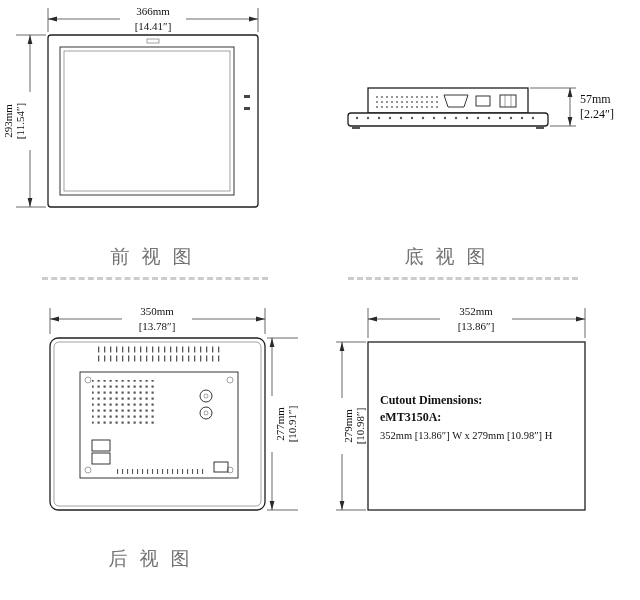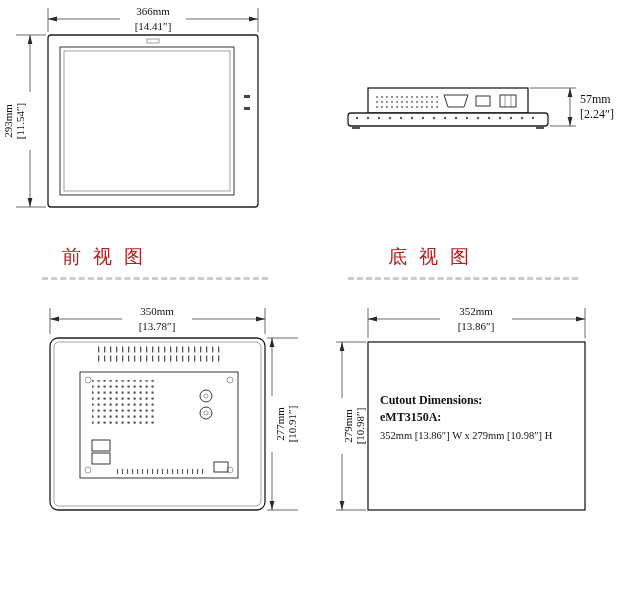--- a/index.html
+++ b/index.html
@@ -1,20 +1,20 @@
 <!DOCTYPE html>
 <html><head>
 <meta charset="utf-8">
 <style>
   html,body{margin:0;padding:0;background:#ffffff;}
   .canvas{position:relative;width:640px;height:576px;background:#fff;overflow:hidden;
           font-family:"Liberation Serif",serif;}
   .view-svg{position:absolute;}
-  .view-label{position:absolute;width:190px;text-align:left;font-size:19px;
-              letter-spacing:12px;color:#b91c1c;font-family:Liberation Sans, sans-serif;}
+  .view-label{position:absolute;width:190px;text-align:center;font-size:19px;
+              letter-spacing:12px;color:#737373;font-family:Liberation Sans, sans-serif;}
   .dash-sep{position:absolute;height:0;border-top:3px dashed #cccccc;}
   
   .ln{stroke:#1f1f1f;fill:none;}
   .main{stroke-width:1.3;}
   .mid{stroke-width:0.9;}
   .thin{stroke-width:0.55;stroke:#555;}
   .dim{stroke:#2a2a2a;stroke-width:0.7;fill:none;}
   .arr{fill:#2a2a2a;stroke:none;}
   .dim-t{font-family:"Liberation Serif",serif;font-size:11px;fill:#111;}
   .dim-t2{font-family:"Liberation Serif",serif;font-size:12px;fill:#111;}
@@ -171,20 +171,21 @@
       <text class="dim-t" x="34" y="126" text-anchor="middle" transform="rotate(-90 34 126)">[10.98″]</text>
     </g>
 
     <rect class="ln main wfill" x="38" y="42" width="217" height="168"></rect>
     <text class="note-b" x="50" y="104">Cutout  Dimensions:</text>
     <text class="note-b" x="50" y="121">eMT3150A:</text>
     <text class="note-r" x="50" y="139">352mm [13.86″] W x 279mm [10.98″] H</text>
   </svg>
 
   <div class="view-label" style="left:62px;top:244px;">前视图</div>
-  <div class="view-label" style="left:388px;top:244px;">底视图</div>
+  <div class="view-label" style="left:356px;top:244px;">底视图</div>
+  <div class="view-label" style="left:60px;top:546px;">后视图</div>
 
   <div class="dash-sep" style="left:42px;top:277px;width:226px;"></div>
   <div class="dash-sep" style="left:348px;top:277px;width:230px;"></div>
   <div class="dash-sep" style="left:42px;top:579px;width:226px;"></div>
   <div class="dash-sep" style="left:348px;top:579px;width:230px;"></div>
 
 </div>
 
 </body></html>

